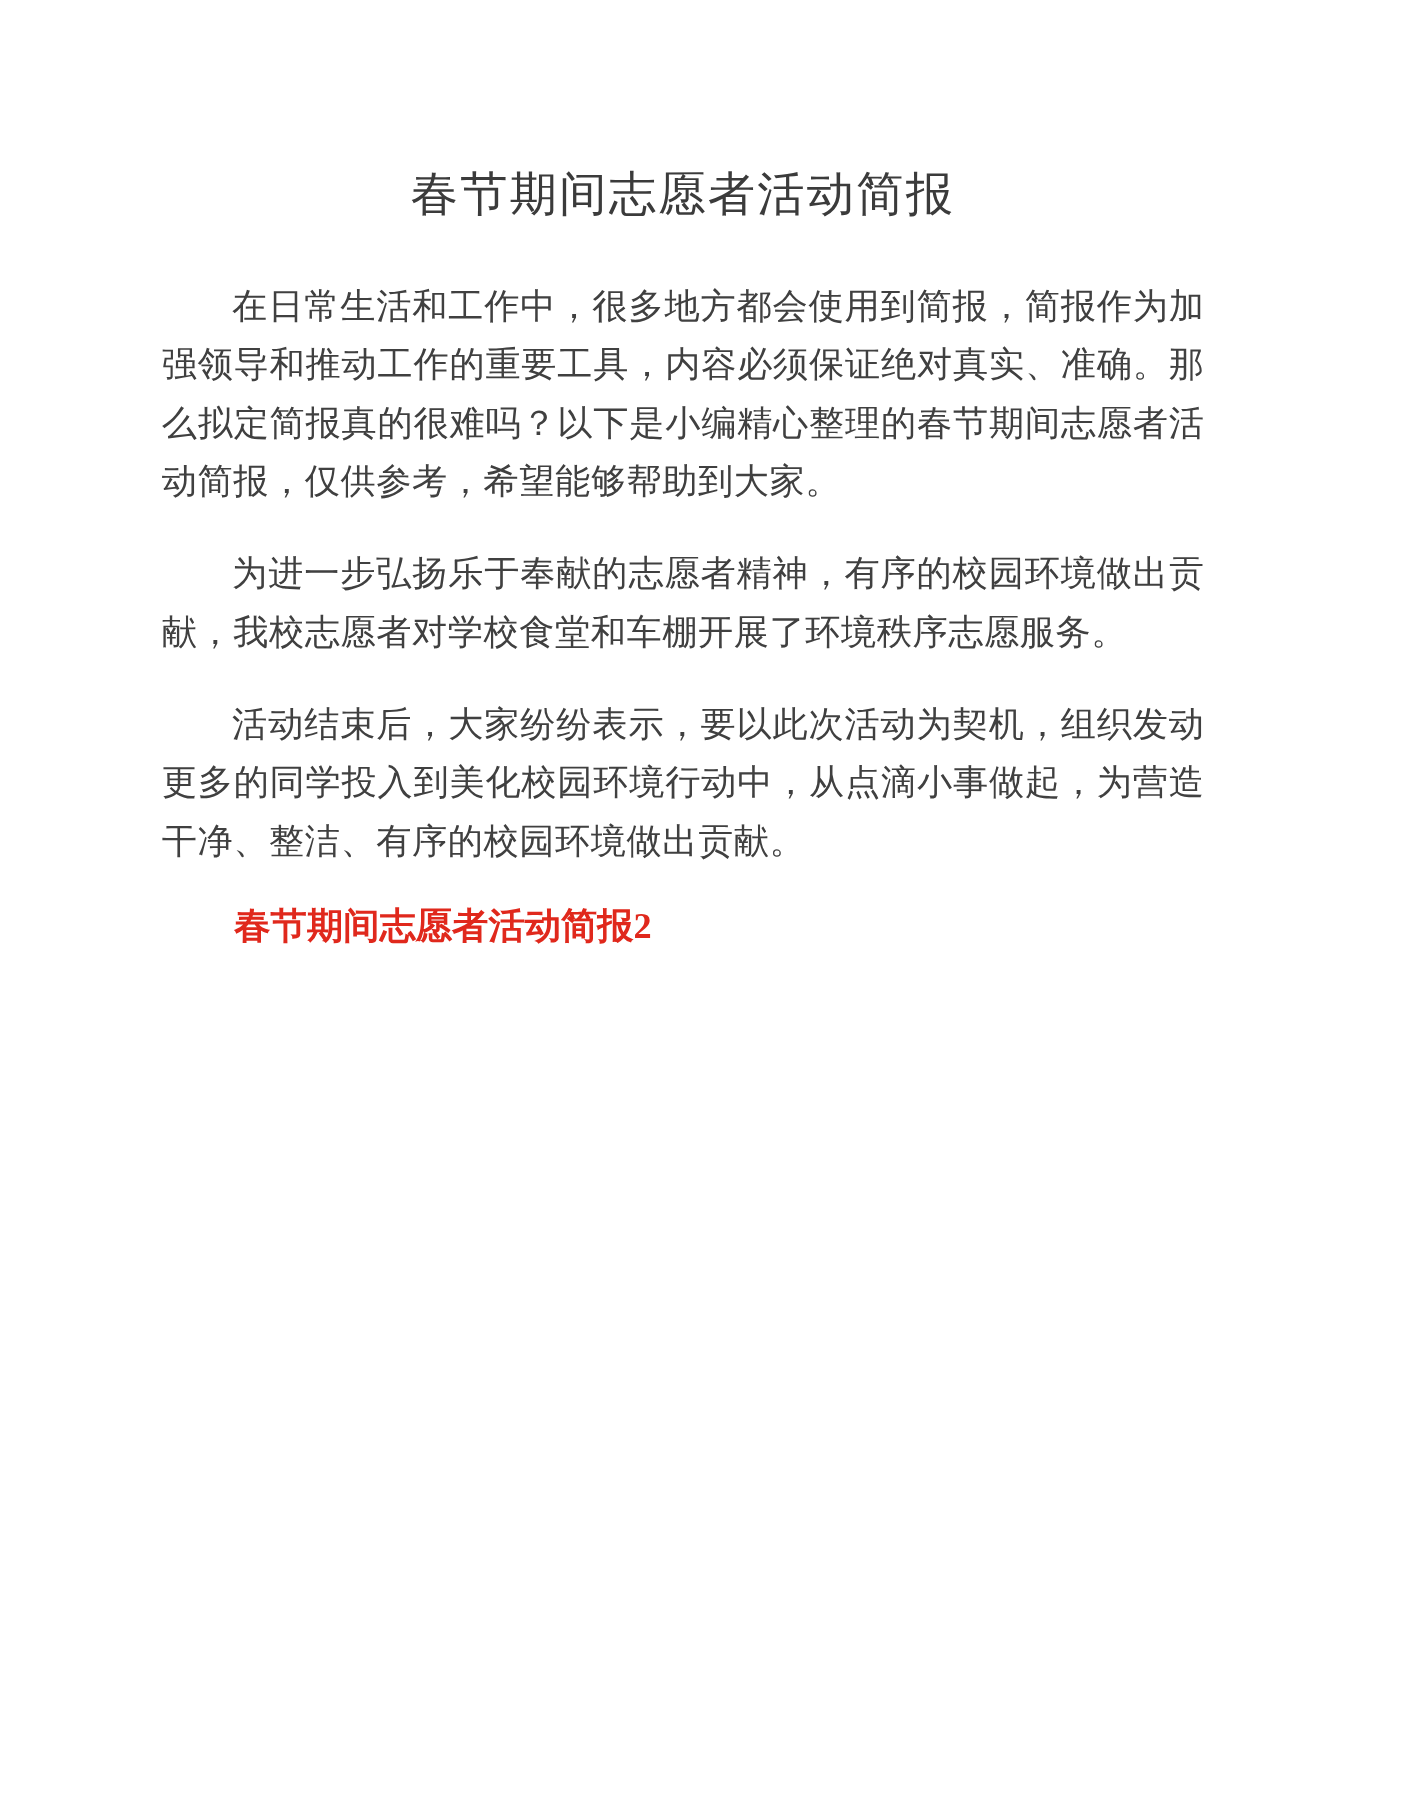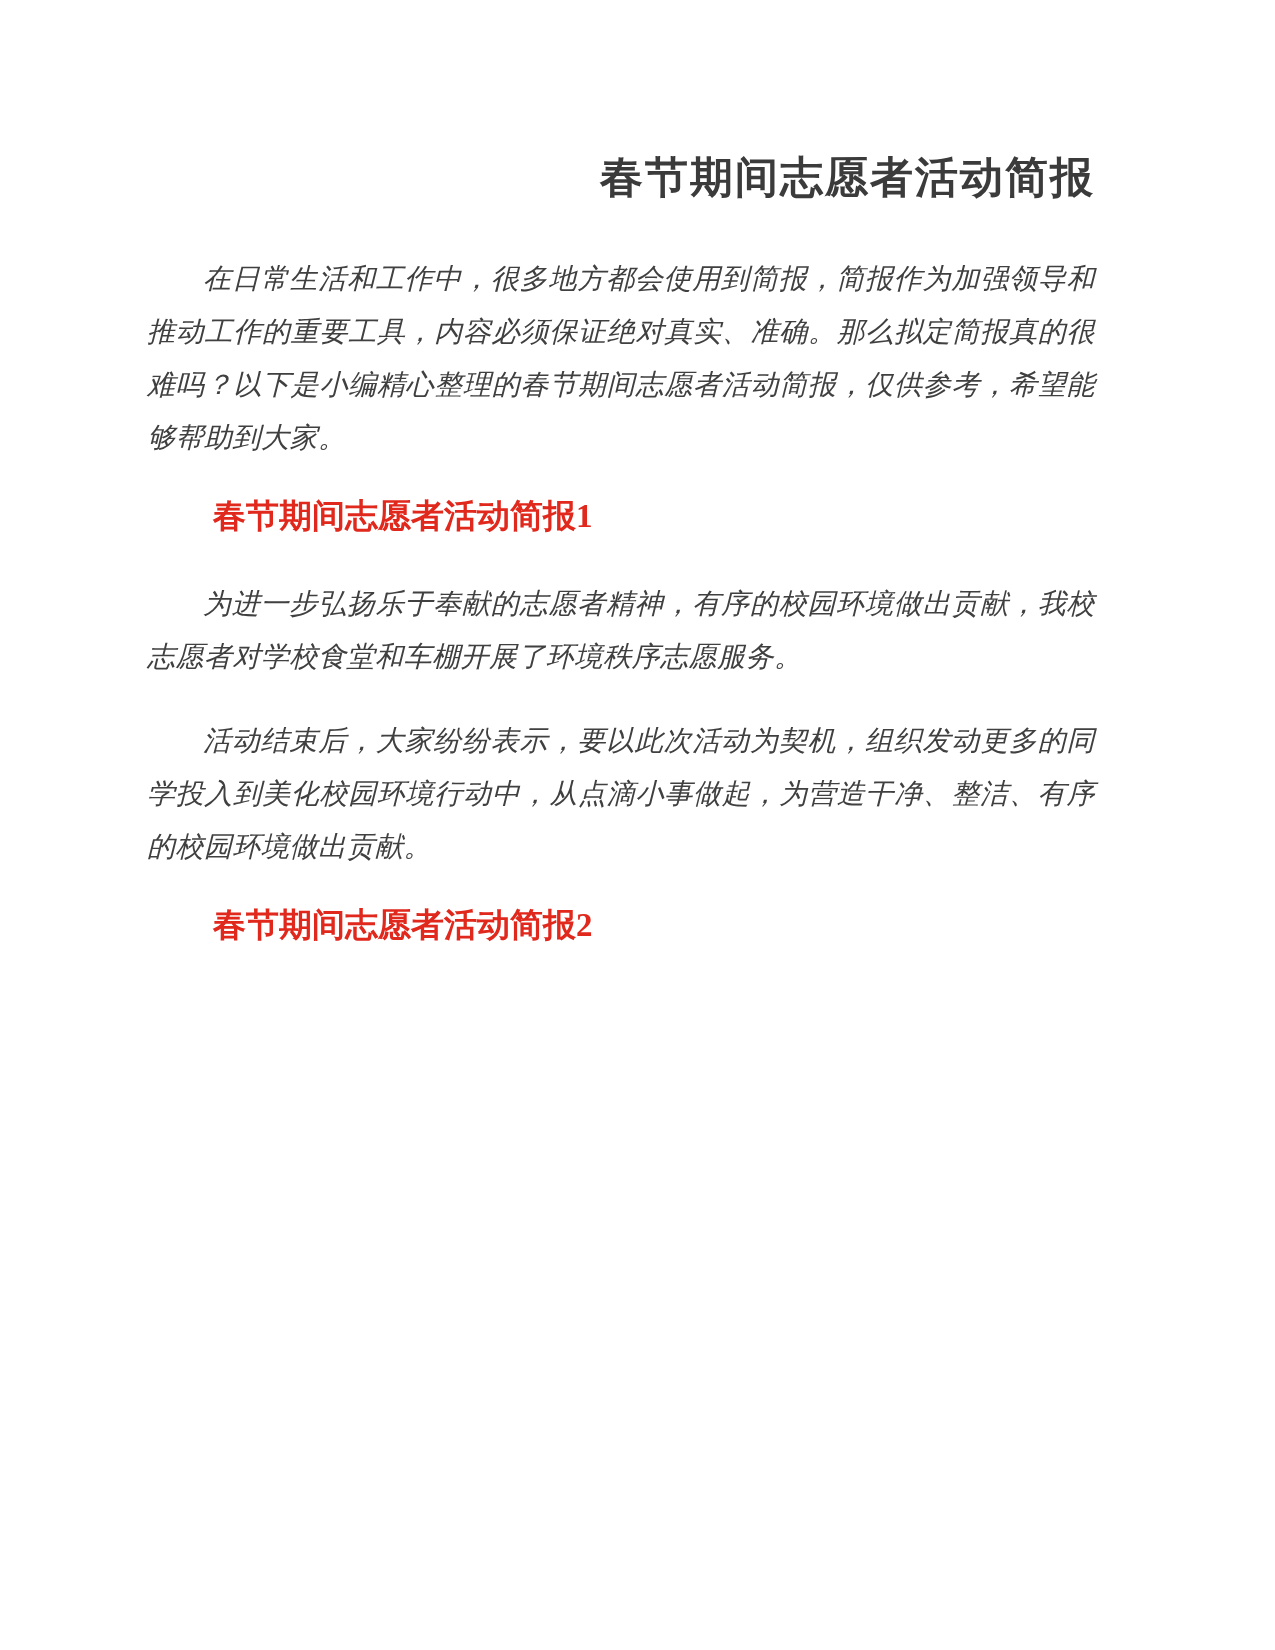--- a/index.html
+++ b/index.html
@@ -14,56 +14,54 @@
     margin: 0 auto;
     background: #ffffff;
     box-sizing: border-box;
     padding: 148px 180px 60px 147px;
     overflow: hidden;
     font-family: "Liberation Serif", "DejaVu Serif", serif;
   }
   .doc-title {
     font-family: "DejaVu Sans", "Liberation Sans", sans-serif;
     font-size: 43px;
-    font-weight: bold;
+    font-weight: normal;
     color: #3b3b3b;
-    text-align: right;
+    text-align: center;
     letter-spacing: 2px;
     line-height: 58px;
     margin: 0 0 46px 0;
   }
   .para {
-    font-size: 28px;
+    font-size: 32px;
     line-height: 53px;
     color: #404040;
     text-align: justify;
     text-indent: 2em;
     letter-spacing: 0.5px;
     margin: 0 0 31px 0;
-    font-style: italic;
   }
   .red-heading {
     font-size: 33px;
     font-weight: bold;
     color: #e0281c;
     text-indent: 2em;
     line-height: 42px;
     margin: 14px 0 40px 0;
     font-family: "Liberation Serif", "DejaVu Serif", serif;
   }
 </style>
 </head>
 <body>
 
 <div class="page">
   <h1 class="doc-title">春节期间志愿者活动简报</h1>
 
   <p class="para">在日常生活和工作中，很多地方都会使用到简报，简报作为加强领导和推动工作的重要工具，内容必须保证绝对真实、准确。那么拟定简报真的很难吗？以下是小编精心整理的春节期间志愿者活动简报，仅供参考，希望能够帮助到大家。</p>
 
-  <h2 class="red-heading">春节期间志愿者活动简报1</h2>
 
   <p class="para">为进一步弘扬乐于奉献的志愿者精神，有序的校园环境做出贡献，我校志愿者对学校食堂和车棚开展了环境秩序志愿服务。</p>
 
 
 
   <p class="para">活动结束后，大家纷纷表示，要以此次活动为契机，组织发动更多的同学投入到美化校园环境行动中，从点滴小事做起，为营造干净、整洁、有序的校园环境做出贡献。</p>
 
   <h2 class="red-heading">春节期间志愿者活动简报2</h2>
 </div>
 

